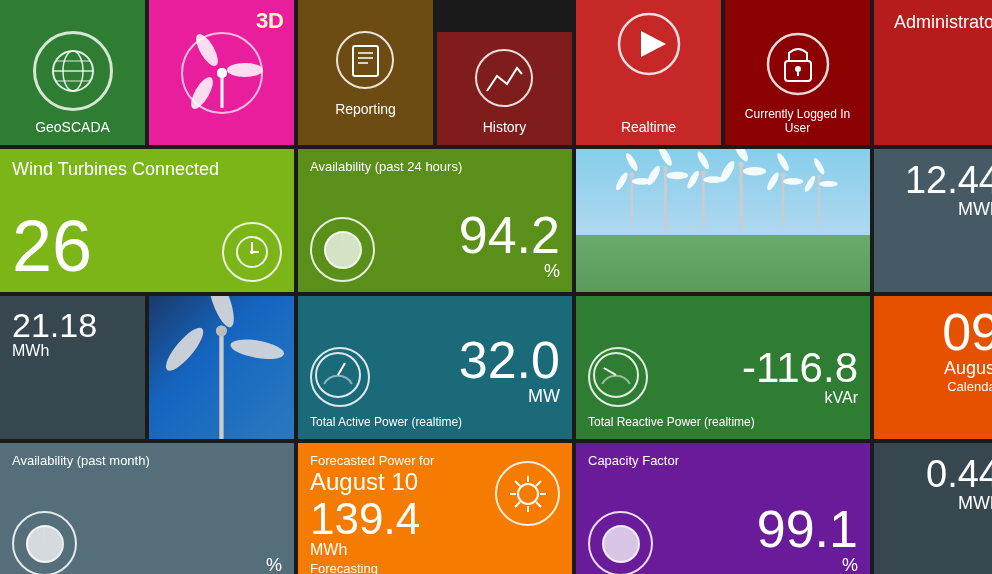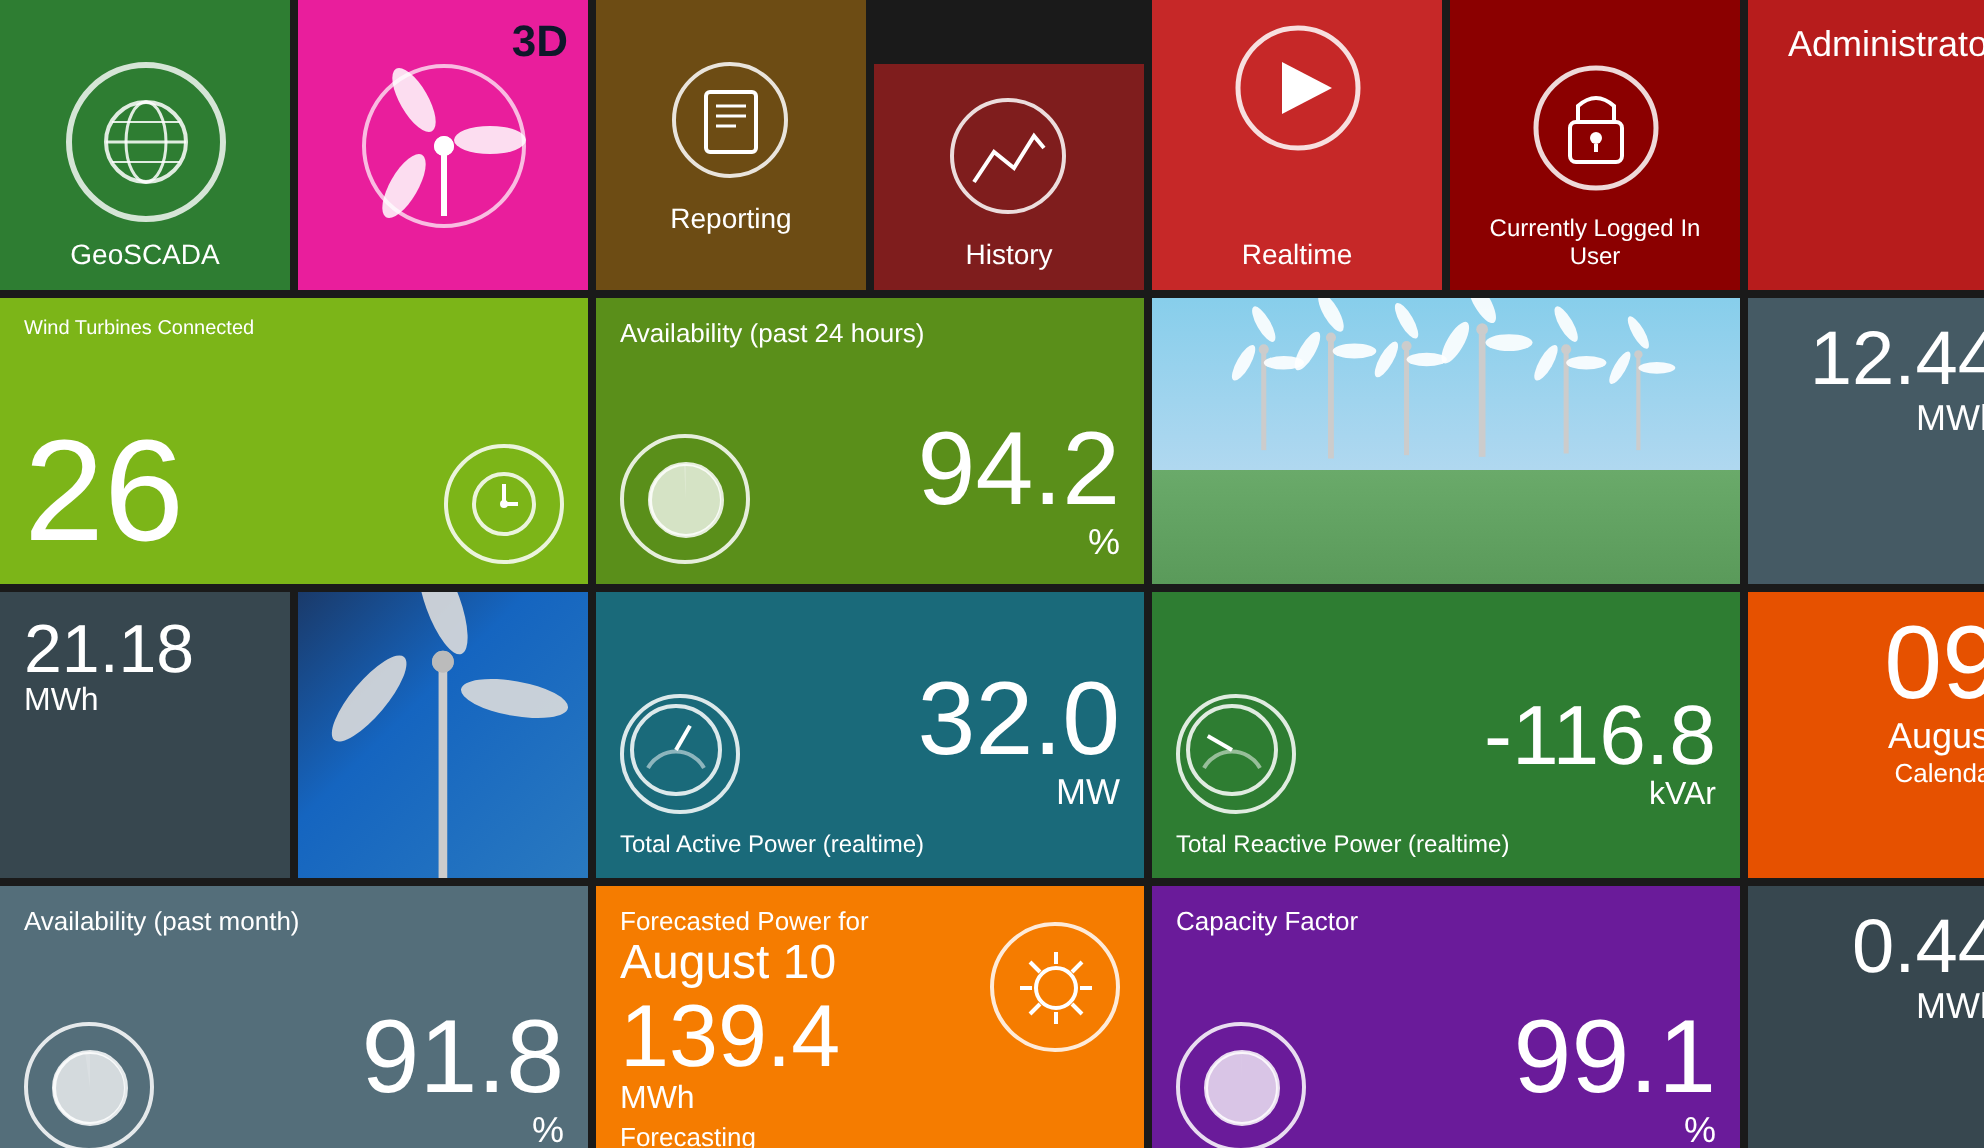--- a/index.html
+++ b/index.html
@@ -183,21 +183,21 @@
       margin-bottom: 8px;
     }
 
     
     .badge-3d {
       position: absolute;
       top: 8px;
       right: 10px;
       font-size: 22px;
       font-weight: 600;
-      color: #0f172a;
+      color: #fef9c3;
     }
 
     
     .turbines-row {
       display: flex;
       align-items: flex-end;
       justify-content: space-between;
       width: 100%;
       margin-top: auto;
     }
@@ -374,21 +374,21 @@
       </svg>
     </div>
     <span style="font-size:12px;text-align:center;">Currently Logged In User</span>
   </div>
 
   <div class="tile tile-admin" style="align-items:flex-end;justify-content:flex-start;padding-top:12px;padding-right:12px;">
     <span style="font-size:18px;font-weight:300;text-align:right;width:100%;">Administrator</span>
   </div>
 
   <div class="tile tile-wind-turbines">
-    <span style="font-size:10px;margin-bottom:4px;">Wind Turbines Connected</span>
+    <span style="font-size:18px;margin-bottom:4px;">Wind Turbines Connected</span>
     <div class="turbines-row">
       <span style="font-size:72px;font-weight:200;line-height:1;">26</span>
       <div class="clock-icon">
         <svg width="36" height="36" viewBox="0 0 36 36" fill="none">
           <circle cx="18" cy="18" r="15" stroke="rgba(255,255,255,0.85)" stroke-width="2"></circle>
           <line x1="18" y1="8" x2="18" y2="18" stroke="white" stroke-width="2"></line>
           <line x1="18" y1="18" x2="25" y2="18" stroke="white" stroke-width="2"></line>
           <circle cx="18" cy="18" r="2" fill="white"></circle>
         </svg>
       </div>
@@ -548,21 +548,20 @@
     <div class="row2-content">
       <div class="pie-icon">
         <svg width="42" height="42" viewBox="0 0 42 42" fill="none">
           <circle cx="21" cy="21" r="18" stroke="rgba(255,255,255,0.85)" stroke-width="2" fill="none"></circle>
 
           <path d="M21 3 A18 18 0 1 1 18.5 3.1 Z" fill="rgba(255,255,255,0.75)"></path>
           <path d="M21 3 A18 18 0 0 0 18.5 3.1 L21 21 Z" fill="rgba(255,255,255,0.15)"></path>
         </svg>
       </div>
       <div style="text-align:right;">
-        <div style="font-size:52px;font-weight:200;line-height:1;display:block;">91.8</div>
         <div style="font-size:18px;font-weight:300;">%</div>
       </div>
     </div>
   </div>
 
   <div class="tile tile-forecast">
     <div style="display:flex;justify-content:space-between;align-items:flex-start;width:100%;">
       <div>
         <div style="font-size:13px;">Forecasted Power for</div>
         <div style="font-size:24px;font-weight:300;line-height:1.2;">August 10</div>

